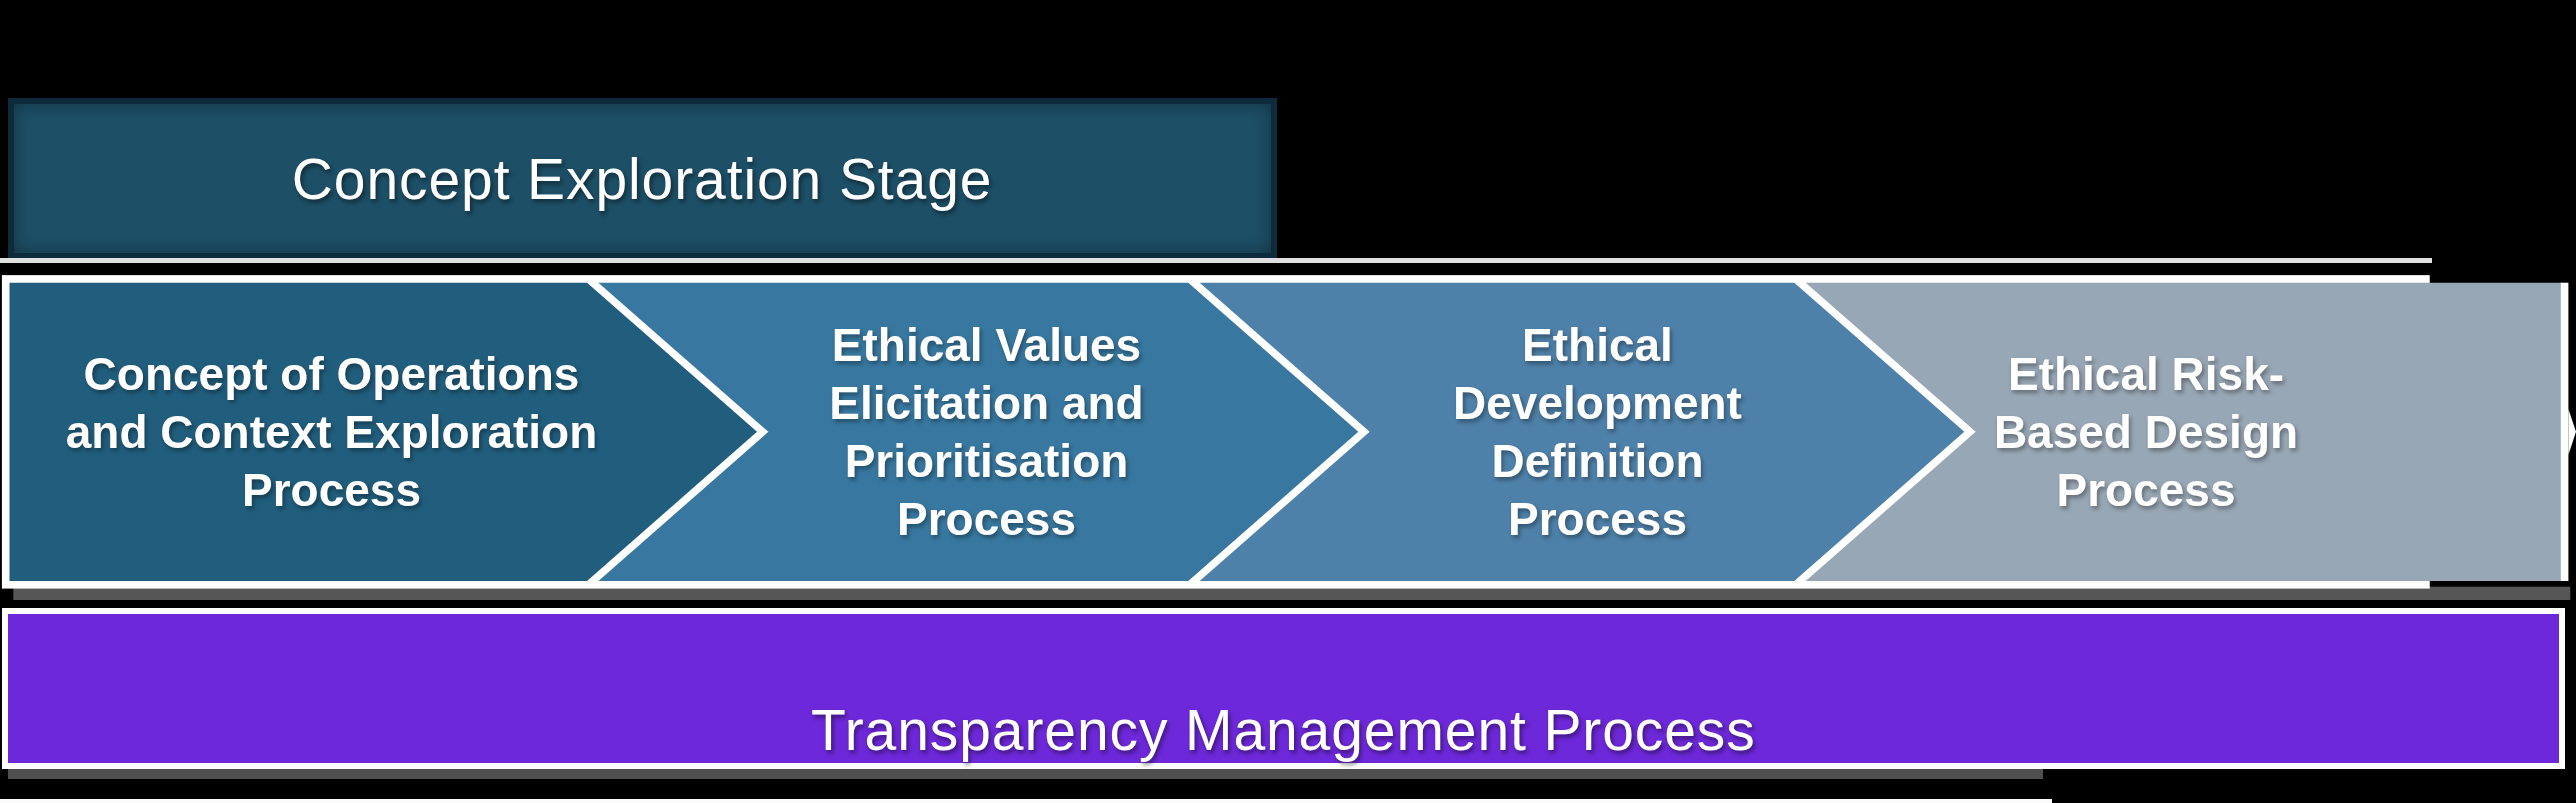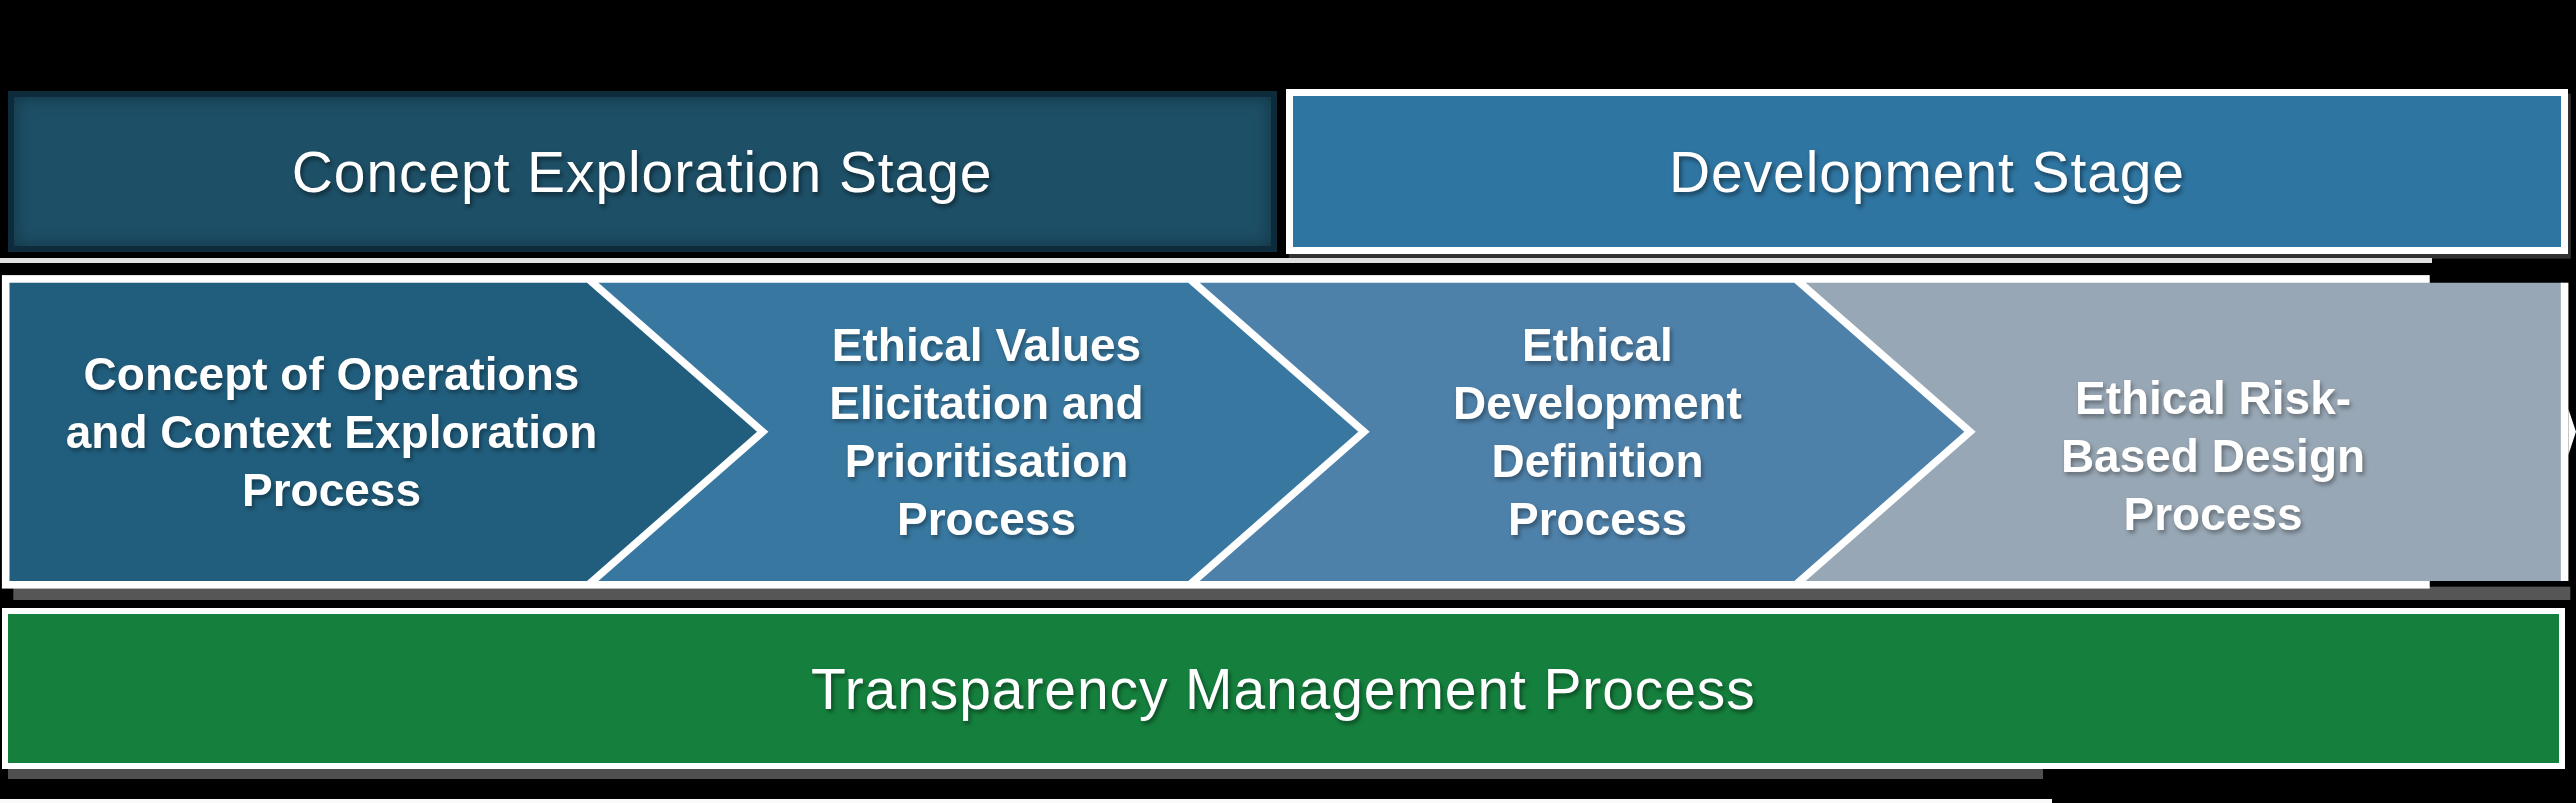--- a/index.html
+++ b/index.html
@@ -7,21 +7,21 @@
     position:relative;width:2576px;height:804px;background:#000;overflow:hidden;
     font-family:"Liberation Sans",sans-serif;color:#fff;
   }
   .stage-box{
     position:absolute;box-sizing:border-box;
     display:flex;align-items:center;justify-content:center;
     font-size:57px;letter-spacing:0.9px;
     text-shadow:1.9px 2.8px 4.7px rgba(0,0,0,0.45);
   }
   #stage-left{
-    left:7.6px;top:91px;width:1269px;height:161px;
+    left:7.6px;top:98px;width:1269px;height:161px;
     border:6.6px solid #0d2b3a;
     box-shadow:inset 0 0 17px rgba(0,0,0,0.35);
   }
   #stage-right{
     left:1286px;top:89px;width:1282px;height:165px;
     border:7.6px solid #ffffff;
     box-shadow:2.8px 4.7px 0 rgba(90,90,90,0.55);
   }
   .artifact-line{position:absolute;background:#ececec;}
   #line-under-headers{left:0;top:258px;width:2432px;height:4.7px;opacity:.95;}
@@ -30,44 +30,41 @@
   .proc-label{
     position:absolute;top:7.6px;height:298px;
     display:flex;align-items:center;justify-content:center;
     text-align:center;white-space:pre-line;
     font-size:46px;font-weight:bold;line-height:58px;
     text-shadow:1.9px 2.8px 4.7px rgba(0,0,0,0.35);
   }
   #proc-label-1{left:23px;width:617px;}
   #proc-label-2{left:768px;width:437px;}
   #proc-label-3{left:1379px;width:437px;}
-  #proc-label-4{left:1985px;width:456px;margin-top:24px;}
+  #proc-label-4{left:1918px;width:456px;}
   #transparency-bar{
     position:absolute;box-sizing:border-box;
     left:1.9px;top:608px;width:2563px;height:161px;
     border:6.6px solid #ffffff;
     display:flex;align-items:center;justify-content:center;
     font-size:57px;letter-spacing:0.9px;
     text-shadow:1.9px 2.8px 4.7px rgba(0,0,0,0.45);
   }
   #bar-shadow{position:absolute;left:7.6px;top:769px;width:2035px;height:9.5px;background:#4f4f4f;}
   #bottom-sliver{left:0;top:799px;width:2052px;height:4.7px;background:#fafafa;}
 </style>
 </head>
 <body>
 
 <div id="canvas">
 
   <div id="stage-left" class="stage-box" style="background: rgb(29, 79, 102);">
     <span>Concept Exploration Stage</span>
   </div>
 
-  <div id="stage-right" class="stage-box" style="background: rgb(46, 117, 161);">
-    <span>Development Stage</span>
-  </div>
 
   <div id="line-under-headers" class="artifact-line"></div>
 
   <div id="band">
     <svg width="2576" height="327" viewBox="0 0 2712 344">
 
       <rect x="14" y="328" width="2692" height="14" fill="#565656"></rect>
 
       <rect x="2" y="0" width="2556" height="330" fill="#ffffff"></rect>
 
@@ -92,21 +89,21 @@
 Process</div>
     <div id="proc-label-3" class="proc-label">Ethical
 Development
 Definition
 Process</div>
     <div id="proc-label-4" class="proc-label">Ethical Risk-
 Based Design
 Process</div>
   </div>
 
-  <div id="transparency-bar" style="background: #15803d;">
+  <div id="transparency-bar" style="background: #6d28d9; align-items: flex-end;">
     <span>Transparency Management Process</span>
   </div>
   <div id="bar-shadow"></div>
 
   <div id="bottom-sliver" class="artifact-line"></div>
 
 </div>
 
 
 </body></html>

